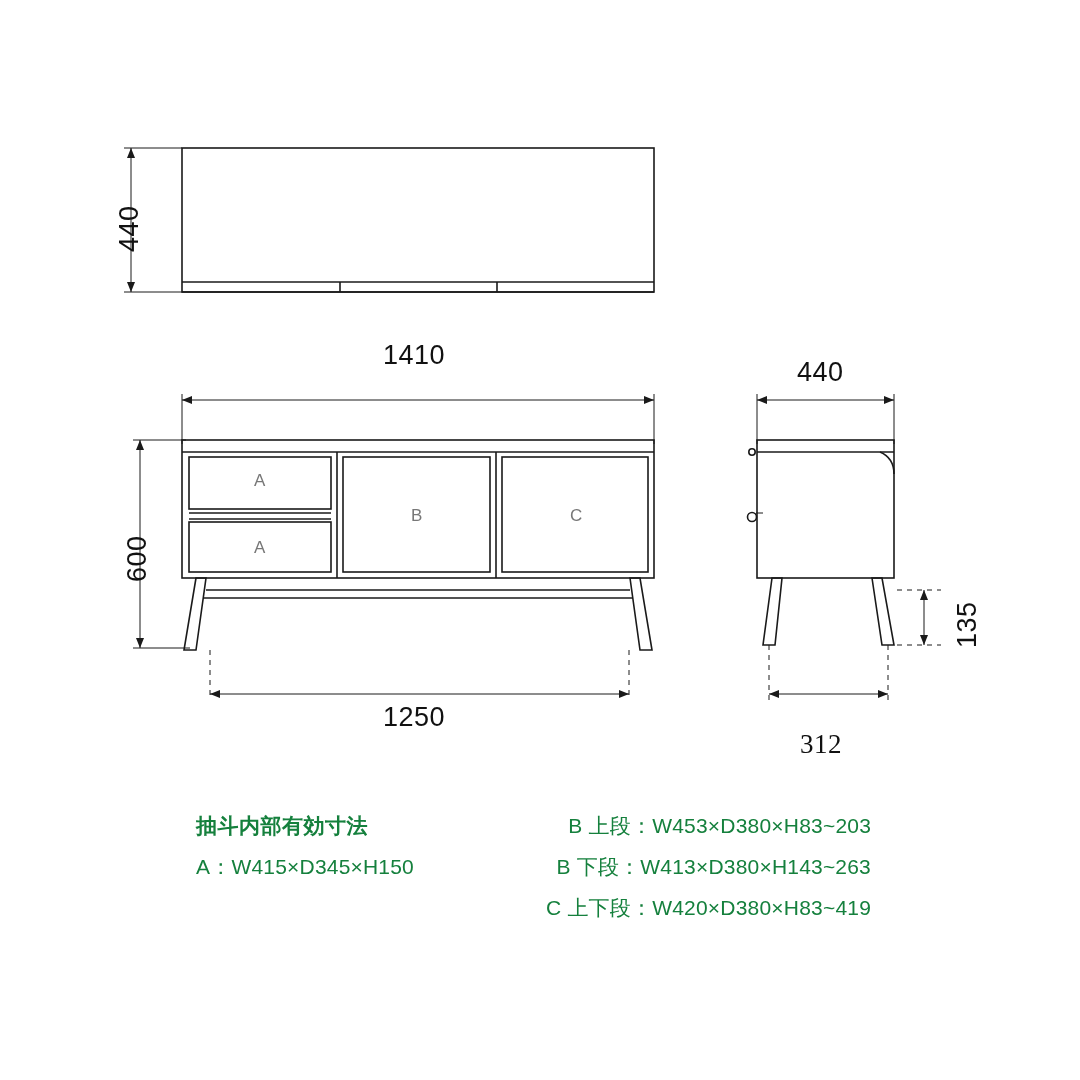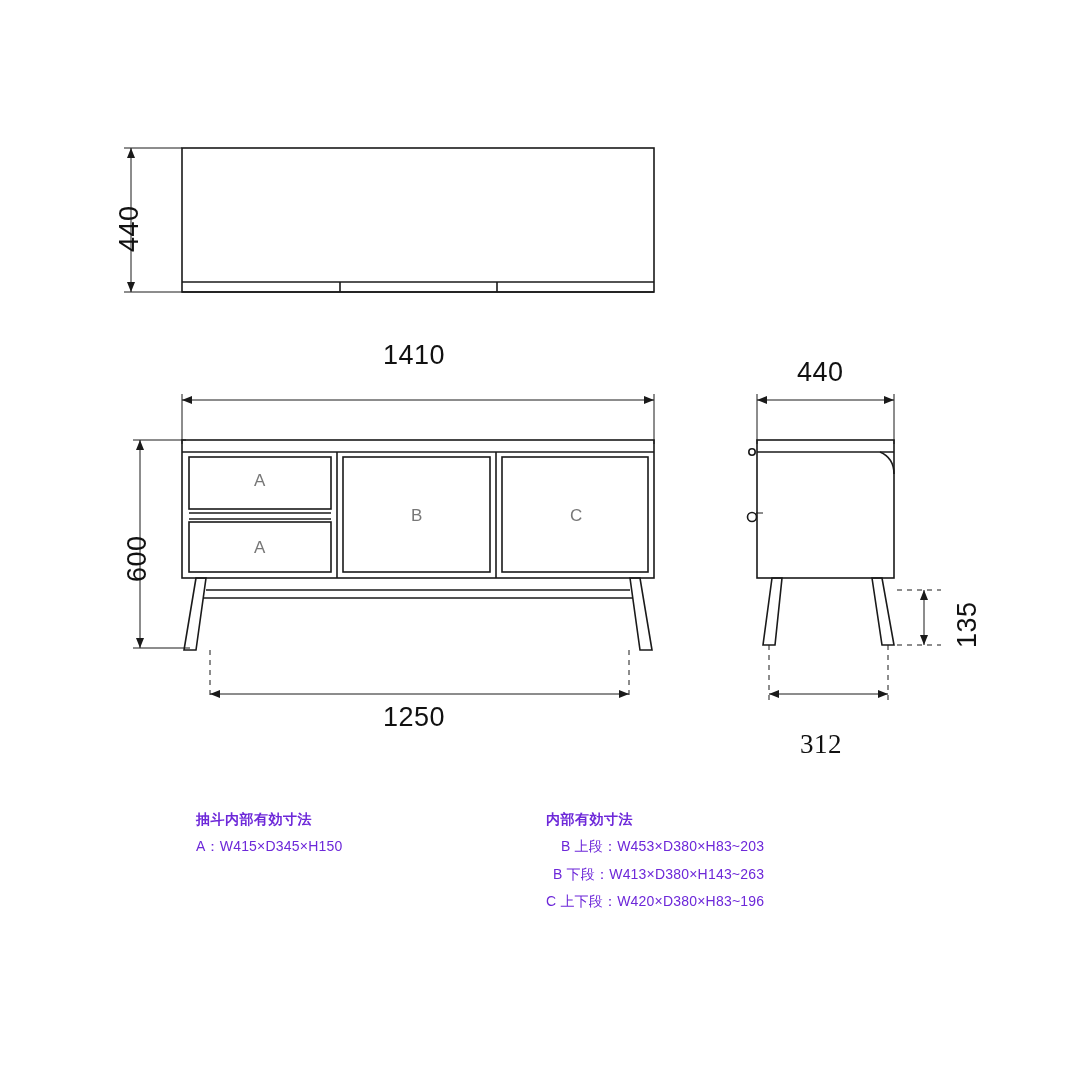--- a/index.html
+++ b/index.html
@@ -38,23 +38,23 @@
     transform-origin: left top;
   }
   .part-label {
     position: absolute;
     font-size: 17px;
     color: #777;
     white-space: nowrap;
   }
   .notes {
     position: absolute;
-    font-size: 14px;
+    font-size: 21px;
     line-height: 1.95;
-    color: #6d28d9;
+    color: #15803d;
     white-space: nowrap;
   }
   .notes .hd {
     font-weight: bold;
     letter-spacing: 0.5px;
   }
   .notes .ln {
     letter-spacing: 0.2px;
     text-align: right;
   }
@@ -201,19 +201,18 @@
   <div class="part-label" style="left:254px; top:538px;">A</div>
   <div class="part-label" style="left:411px; top:506px;">B</div>
   <div class="part-label" style="left:570px; top:506px;">C</div>
 
   <div class="notes" style="left:196px; top:806px;">
     <div class="hd">抽斗内部有効寸法</div>
     <div class="ln">A：W415×D345×H150</div>
   </div>
 
   <div class="notes" style="left:546px; top:806px;">
-    <div class="hd">内部有効寸法</div>
     <div class="ln">B 上段：W453×D380×H83~203</div>
     <div class="ln">B 下段：W413×D380×H143~263</div>
-    <div class="ln">C 上下段：W420×D380×H83~196</div>
+    <div class="ln">C 上下段：W420×D380×H83~419</div>
   </div>
 
 </div>
 
 </body></html>

